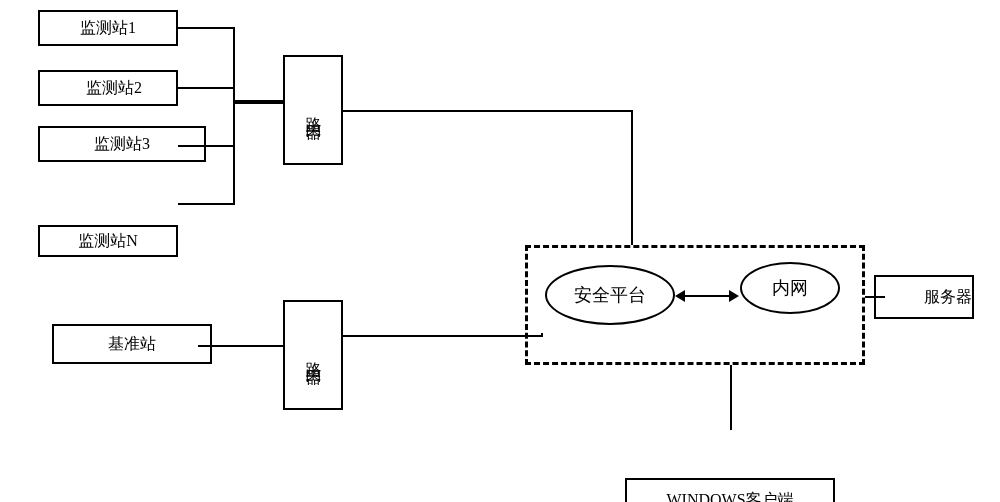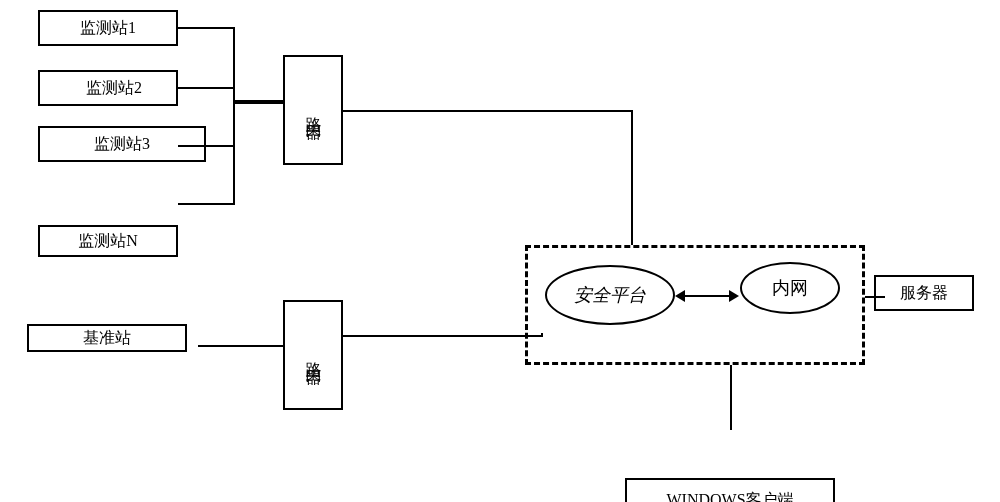--- a/index.html
+++ b/index.html
@@ -82,51 +82,51 @@
 
 <div class="hline" style="left:233px; top:100px; width:50px; height:4px;"></div>
 
 <div class="box" style="left:283px; top:55px; width:60px; height:110px;">
   <span class="vbox">路由器</span>
 </div>
 
 <div class="hline" style="left:343px; top:110px; width:290px;"></div>
 <div class="vline" style="left:631px; top:110px; height:135px;"></div>
 
-<div class="box" style="left:27px; top:324px; width:160px; height:28px;">
+<div class="box" style="left:52px; top:324px; width:160px; height:40px;">
     <span>基准站</span>
   </div>
 <div class="hline" style="left:198px; top:345px; width:85px;"></div>
 
 <div class="box" style="left:283px; top:300px; width:60px; height:110px;">
   <span class="vbox">路由器</span>
 </div>
 
 <div class="hline" style="left:343px; top:335px; width:200px;"></div>
 <div class="vline" style="left:541px; top:335px; height:-1px;"></div>
 <div class="vline" style="left:541px; top:333px; height:4px;"></div>
 <div class="vline" style="left:541px; top:335px; height:0px;"></div>
 
 <div class="vline" style="left:541px; top:333px; height:4px;"></div>
 
 <div class="vline" style="left:541px; top:333px; height:0;"></div>
 
 <div class="dashed-box" style="left:525px; top:245px; width:340px; height:120px;"></div>
 
-<div class="ellipse" style="left:545px; top:265px; width:130px; height:60px;font-style:italic;">
+<div class="ellipse" style="left:545px; top:265px; width:130px; height:60px;">
     <span>安全平台</span>
   </div>
 <div class="ellipse" style="left:740px; top:262px; width:100px; height:52px;">
     <span>内网</span>
   </div>
 <div class="arrow-dbl" style="left:677px; top:295px; width:60px;"></div>
 
 <div class="vline" style="left:541px; top:333px; height:1px;"></div>
 
-<div class="box" style="left:874px; top:275px; width:100px; height:36px;">
+<div class="box" style="left:874px; top:275px; width:100px; height:44px;justify-content:flex-end;">
     <span>服务器</span>
   </div>
 <div class="hline" style="left:865px; top:296px; width:20px;"></div>
 
 <div class="box" style="left:625px; top:430px; width:210px; height:44px;margin-top:48px;">
     <span>WINDOWS客户端</span>
   </div>
 <div class="vline" style="left:730px; top:365px; height:65px;"></div>
 
 <div class="vline" style="left:541px; top:333px; height:0;"></div>

